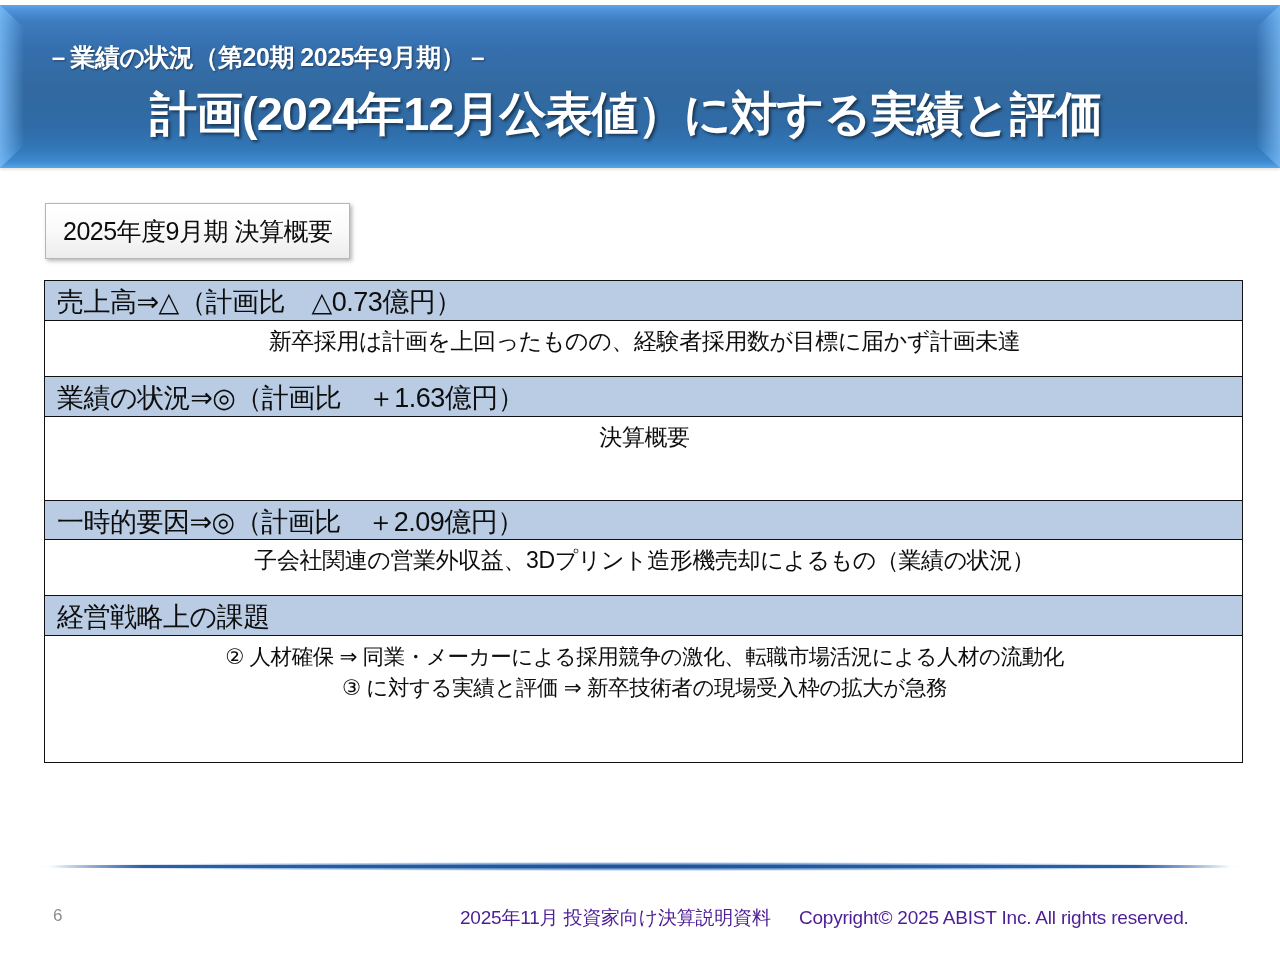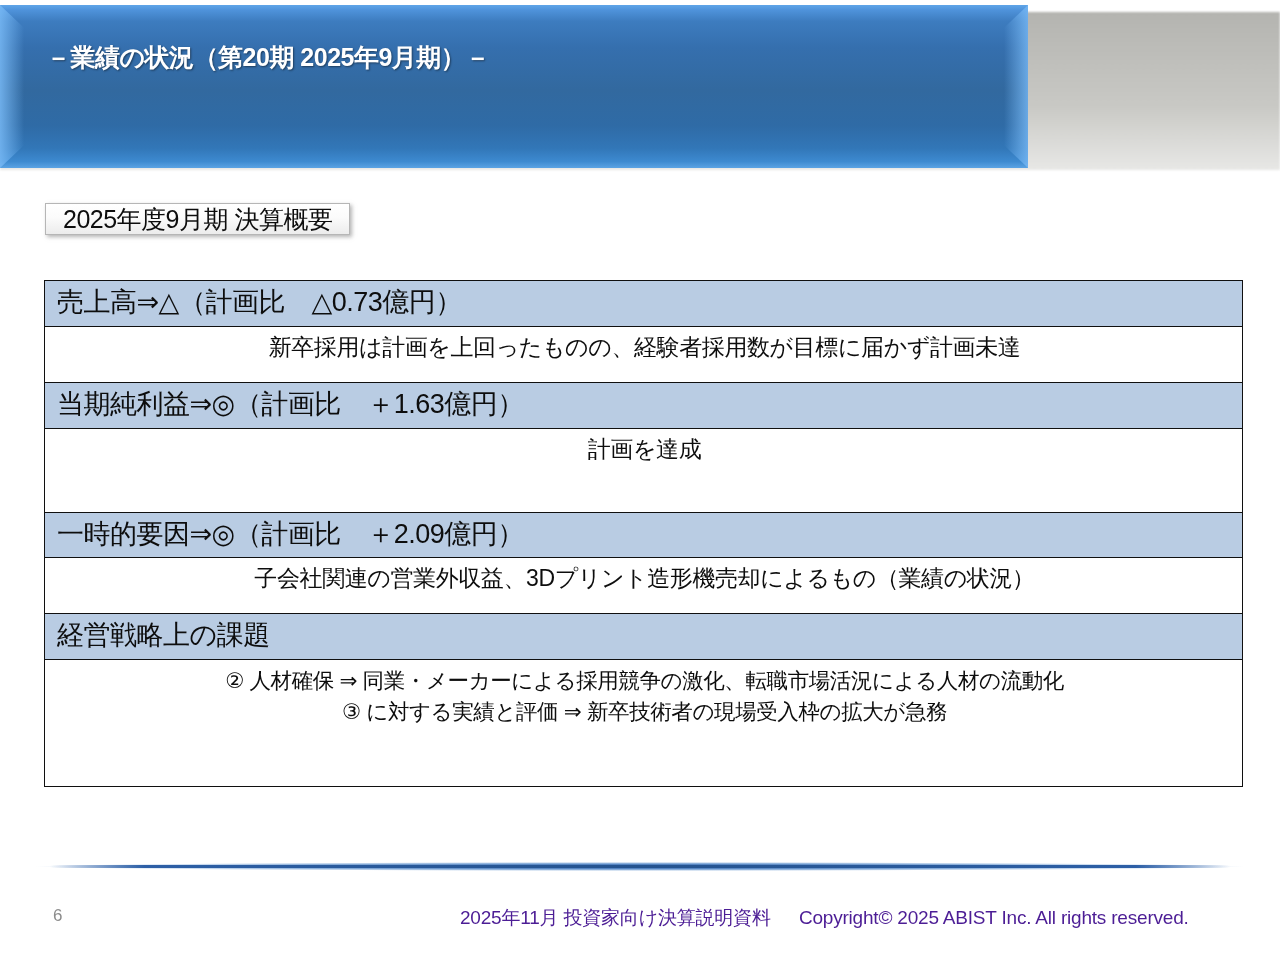--- a/index.html
+++ b/index.html
@@ -29,21 +29,21 @@
     top: 12px;
     width: 1280px;
     height: 158px;
     background: linear-gradient(to bottom, #b4b4b0 0%, #c9c9c5 60%, #e8e8e6 100%);
     filter: blur(1px);
   }
   .banner {
     position: absolute;
     left: 0;
     top: 5px;
-    width: 1028px;
+    width: 1280px;
     height: 163px;
     background:
       linear-gradient(to bottom,
         #5fa5e8 0%,
         #4f93db 3%,
         #3d7cbf 10%,
         #356fae 26%,
         #32699f 52%,
         #2f6ba6 74%,
         #3277b8 88%,
@@ -93,21 +93,21 @@
     letter-spacing: -1px;
     text-shadow: 2px 2px 3px rgba(0,0,0,0.5);
     white-space: nowrap;
   }
 
   
   .chip {
     position: absolute;
     left: 45px;
     top: 203px;
-    height: 32px;
+    height: 56px;
     padding: 0 17px;
     display: flex;
     align-items: center;
     background: linear-gradient(to bottom, #ffffff 0%, #fbfbfb 45%, #ececec 100%);
     border: 1px solid #b6b6b6;
     box-shadow: 2px 2px 4px rgba(120,120,120,0.55);
     box-sizing: border-box;
   }
   .chip-label {
     font-size: 25px;
@@ -122,21 +122,21 @@
     left: 44px;
     top: 280px;
     width: 1199px;
     border: 1.5px solid #101010;
     box-sizing: border-box;
     background: #ffffff;
   }
   .row-head {
     background: #b9cce3;
     border-bottom: 1.5px solid #101010;
-    padding: 5px 0 6px 12px;
+    padding: 5px 0 0 12px;
     box-sizing: border-box;
   }
   .row-head .txt {
     font-size: 27px;
     color: #0d0d0d;
     letter-spacing: -0.5px;
     white-space: nowrap;
     line-height: 1.25;
   }
   .row-body {
@@ -198,43 +198,44 @@
   .footer-sep { display: inline-block; width: 18px; }
 </style>
 </head>
 <body>
 
 <div class="banner-wrap">
   <div class="banner-shadow"></div>
   <div class="banner">
     <div class="banner-inner">
       <div class="eyebrow">－業績の状況（第20期 2025年9月期）－</div>
+      <div class="main-title">計画(2024年12月公表値）に対する実績と評価</div>
     </div>
   </div>
 </div>
 
 <div class="chip">
   <span class="chip-label">2025年度9月期 決算概要</span>
 </div>
 
 <div class="table" id="table-root">
     <div class="row-head">
       <div class="txt">売上高⇒△（計画比　△0.73億円）</div>
     </div>
     <div class="row-body single">
       <div class="txt">
         <div class="issue-line">新卒採用は計画を上回ったものの、経験者採用数が目標に届かず計画未達</div>
       </div>
     </div>
     <div class="row-head">
-      <div class="txt">当期純利益⇒◎（計画比　＋1.63億円）</div>
+      <div class="txt">業績の状況⇒◎（計画比　＋1.63億円）</div>
     </div>
     <div class="row-body double">
       <div class="txt">
-        <div class="issue-line">計画を達成</div>
+        <div class="issue-line">決算概要</div>
       </div>
     </div>
     <div class="row-head">
       <div class="txt">一時的要因⇒◎（計画比　＋2.09億円）</div>
     </div>
     <div class="row-body single">
       <div class="txt">
         <div class="issue-line">子会社関連の営業外収益、3Dプリント造形機売却によるもの（業績の状況）</div>
       </div>
     </div>

